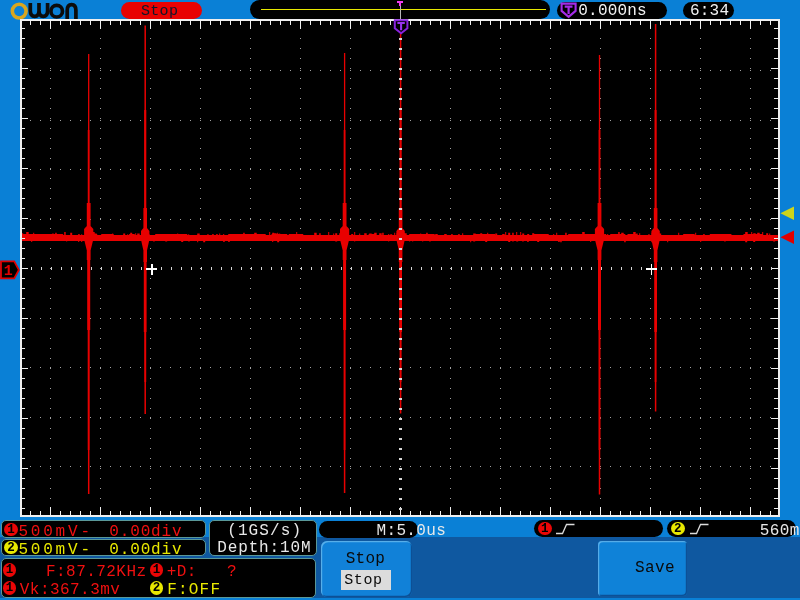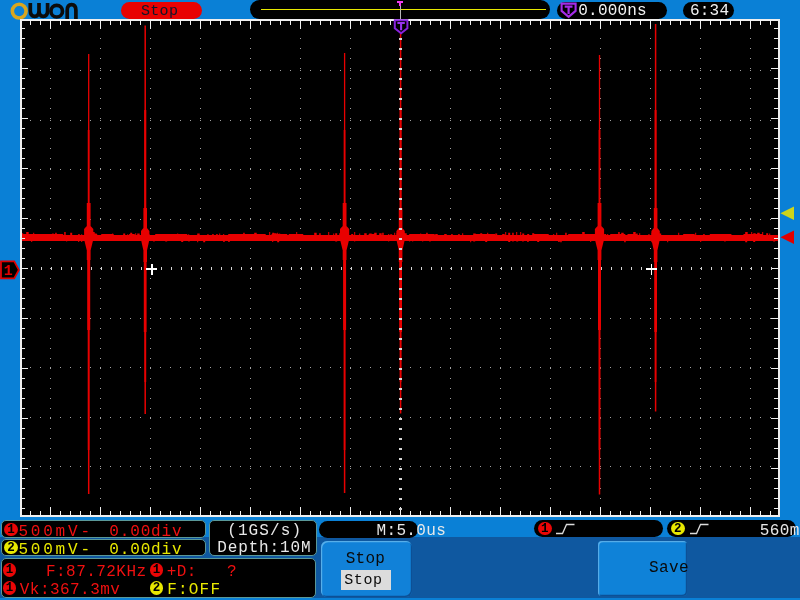--- a/index.html
+++ b/index.html
@@ -89,13 +89,13 @@
 <div style="position:absolute;left:166.7px;top:563.8px;color:#f01010;font:16px 'Liberation Mono',monospace;line-height:16px;letter-spacing:0.45px;white-space:pre;">+D:&nbsp;&nbsp;&nbsp;?</div>
 <div style="position:absolute;left:149.8px;top:581.4px;width:13.6px;height:13.6px;border-radius:50%;background:#e8e800;color:#000;font:700 12.5px 'Liberation Mono',monospace;text-align:center;line-height:14px;">2</div>
 <div style="position:absolute;left:167.2px;top:582.0px;color:#e8e800;font:16px 'Liberation Mono',monospace;line-height:16px;letter-spacing:1.2px;white-space:pre;">F:OFF</div>
 
 <div class="abs" style="left:320.6px;top:540.8px;width:91.4px;height:56.4px;background:#1181d8;border-radius:6px;box-shadow:inset 1.2px 1.2px 0 #57aee9, inset -1.2px -1.2px 0 #0c5096;"></div>
 <div style="position:absolute;left:345.8px;top:550.6px;color:#0a0a0a;font:16px 'Liberation Mono',monospace;line-height:16px;letter-spacing:0.2px;white-space:pre;">Stop</div>
 <div class="abs" style="left:340.6px;top:570.2px;width:50.4px;height:19.6px;background:#dcdcdc;"></div>
 <div style="position:absolute;left:344.2px;top:572.6px;color:#0a0a0a;font:15px 'Liberation Mono',monospace;line-height:15px;letter-spacing:0.6px;white-space:pre;">Stop</div>
 
 <div class="abs" style="left:598px;top:541px;width:88.5px;height:55px;background:#0f82d8;border-radius:4px;box-shadow:inset 1.2px 1.2px 0 #55ace8, inset -1.2px -1.2px 0 #0c5096;"></div>
-<div style="position:absolute;left:649px;top:560.4px;color:#0a0a0a;font:16px 'Liberation Mono',monospace;line-height:16px;letter-spacing:0.4px;white-space:pre;">Save</div>
+<div style="position:absolute;left:635px;top:560.4px;color:#0a0a0a;font:16px 'Liberation Mono',monospace;line-height:16px;letter-spacing:0.4px;white-space:pre;">Save</div>
 
 </body></html>

